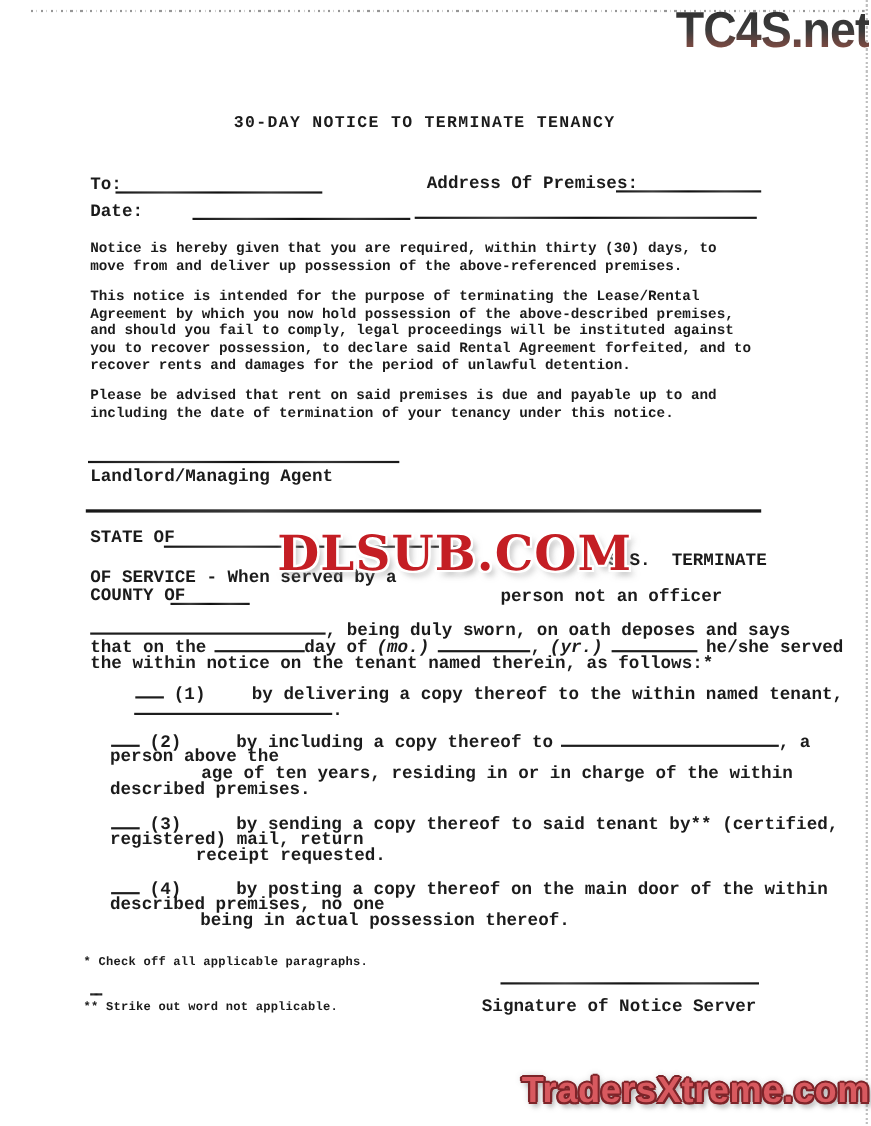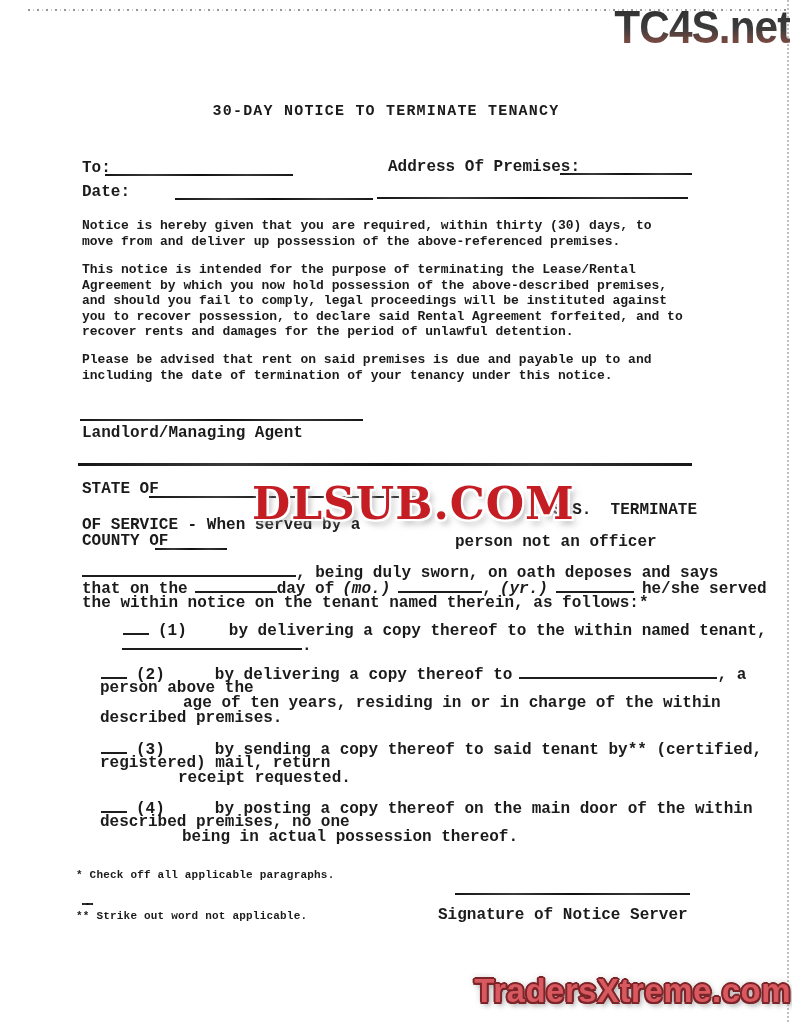--- a/index.html
+++ b/index.html
@@ -111,21 +111,21 @@
 
   <div class="abs mono" style="left:82px; top:564px"><span class="blank" style="width:214px"></span><span>, being duly sworn, on oath deposes and says</span></div>
 
   <div class="abs mono" style="left:82px; top:580px"><span>that on the</span><span class="blank" style="width:82px; margin-left:7px"></span><span>day of</span><span class="it" style="margin-left:8px">(mo.)</span><span class="blank" style="width:84px; margin-left:8px"></span><span>,</span><span class="it" style="margin-left:8px">(yr.)</span><span class="blank" style="width:78px; margin-left:8px"></span><span style="margin-left:8px">he/she served</span></div>
 
   <div class="abs mono" style="left:82px; top:596px">the within notice on the tenant named therein, as follows:*</div>
 
   <div class="abs mono" style="left:123px; top:622px"><span class="blank chk"></span><span>(1)</span><span class="gap1">by delivering a copy thereof to the within named tenant,</span></div>
   <div class="abs mono" style="left:122px; top:637px"><span class="blank" style="width:180px"></span><span>.</span></div>
 
-  <div class="abs mono" style="left:101px; top:666px"><span class="blank chk"></span><span>(2)</span><span class="gap2">by delivering a copy thereof to</span><span class="blank" style="width:198px; margin-left:7px"></span><span>, a</span></div>
+  <div class="abs mono" style="left:101px; top:666px"><span class="blank chk"></span><span>(2)</span><span class="gap2">by including a copy thereof to</span><span class="blank" style="width:198px; margin-left:7px"></span><span>, a</span></div>
   <div class="abs mono" style="left:100px; top:681px">person above the</div>
   <div class="abs mono" style="left:183px; top:696px">age of ten years, residing in or in charge of the within</div>
   <div class="abs mono" style="left:100px; top:711px">described premises.</div>
 
   <div class="abs mono" style="left:101px; top:741px"><span class="blank chk"></span><span>(3)</span><span class="gap2">by sending a copy thereof to said tenant by** (certified,</span></div>
   <div class="abs mono" style="left:100px; top:756px">registered) mail, return</div>
   <div class="abs mono" style="left:178px; top:771px">receipt requested.</div>
 
   <div class="abs mono" style="left:101px; top:800px"><span class="blank chk"></span><span>(4)</span><span class="gap2">by posting a copy thereof on the main door of the within</span></div>
   <div class="abs mono" style="left:100px; top:815px">described premises, no one</div>

